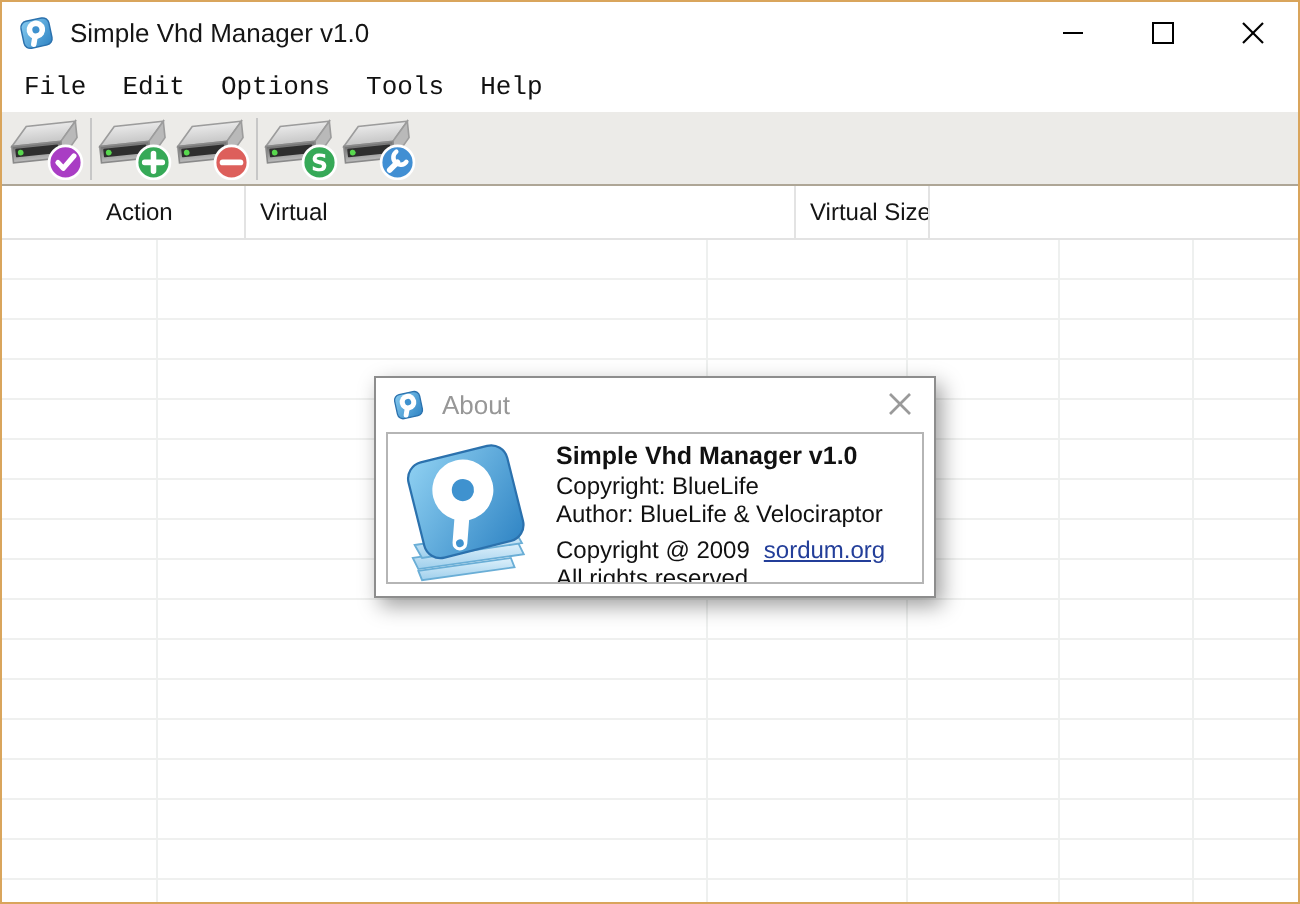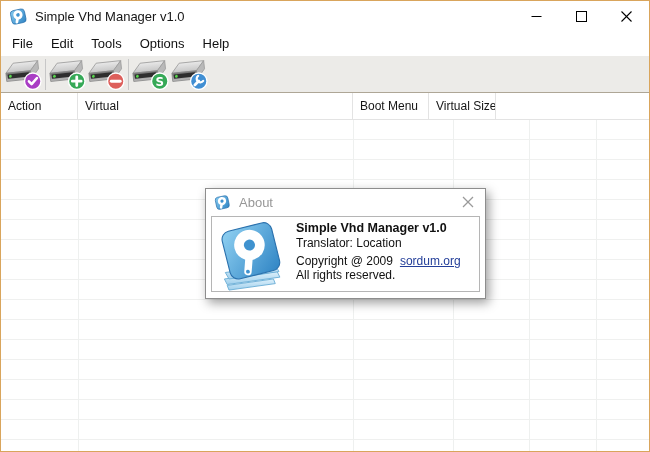--- a/index.html
+++ b/index.html
@@ -12,43 +12,43 @@
   }
 
   
   .titlebar{height:30px; display:flex; align-items:center; background:#fff; padding-left:8px;}
   .titlebar .app-icon{width:19px; height:19px; flex:0 0 auto;}
   .titlebar .title{margin-left:7px; font-size:13px; color:#151515;}
   .win-controls{margin-left:auto; display:flex; height:100%;}
   .win-btn{width:45px; height:100%; display:flex; align-items:center; justify-content:center; cursor:default;}
 
   
-  .menubar{height:25px; display:flex; align-items:center; background:#fff; padding-left:2px; font-size:13px; color:#111;}
+  .menubar{height:25px; display:flex; align-items:center; background:#fff; padding-left:2px; font-size:13px; color:#111;font-family:Liberation Mono, monospace;}
   .menu-item{padding:0 9px; height:100%; display:flex; align-items:center;}
 
   
   .toolbar{height:37px; background:#ecebe8; border-bottom:1px solid #aea696; display:flex; align-items:center; padding-left:3px;}
   .tb-btn{width:39px; height:33px; display:flex; align-items:center; justify-content:center;}
   .tb-sep{width:1px; height:31px; background:#c7c7c7; margin:0 2px;}
 
   
   .thead{display:flex; height:27px; background:#fff; border-bottom:1px solid #e3e3e3; font-size:12px; color:#151515;}
   .th{display:flex; align-items:center; padding-left:7px; border-right:1px solid #e3e3e3; overflow:hidden; white-space:nowrap;}
-  .th.c0{width:77px;} .th.c1{width:275px;} .th.c2{width:100px;} .th.c3{width:76px;} .th.c4{width:67px;}
+  .th.c0{width:77px;margin-left:45px;} .th.c1{width:275px;} .th.c2{width:100px;} .th.c3{width:76px;} .th.c4{width:67px;}
   .th.c5{flex:1; border-right:none;}
   .tbody{
     position:relative; height:332px;
     background:repeating-linear-gradient(to bottom,#fff 0 19px,#eff0ef 19px 20px);
   }
   .vline{position:absolute; top:0; bottom:0; width:1px; background:#eef0ef;}
   .vline.v0{left:77px;} .vline.v1{left:352px;} .vline.v2{left:452px;} .vline.v3{left:528px;} .vline.v4{left:595px;}
 
   
   .dialog{
-    position:absolute; left:204px; top:187px; width:281px; height:111px;
+    position:absolute; left:186px; top:187px; width:281px; height:111px;
     background:#fff; border:1px solid #8d8d8d; box-shadow:3px 4px 10px rgba(0,0,0,.38); z-index:10;
   }
   .dlg-title{height:26px; display:flex; align-items:center; padding:0 8px;}
   .dlg-title .dlg-icon{width:17px; height:17px;}
   .dlg-title .dlg-caption{margin-left:8px; font-size:13px; color:#979797;}
   .dlg-close{margin-left:auto; width:18px; height:18px; display:flex; align-items:center; justify-content:center;}
   .dlg-box{position:absolute; left:5px; right:5px; top:27px; bottom:6px; border:1px solid #b5b5b5; display:flex; overflow:hidden;}
   .dlg-art{width:84px; flex:0 0 auto; display:flex; align-items:center; justify-content:center;}
   .dlg-text{padding-top:3px; font-size:12px; line-height:14px; color:#111;}
   .dlg-text .app-name{font-weight:bold; font-size:12.5px; line-height:16px;}
@@ -92,22 +92,22 @@
           <line x1="0.5" y1="0.5" x2="10.5" y2="10.5" stroke="#000" stroke-width="1.1"></line>
           <line x1="10.5" y1="0.5" x2="0.5" y2="10.5" stroke="#000" stroke-width="1.1"></line>
         </svg>
       </div>
     </div>
   </div>
 
   <div class="menubar">
     <div class="menu-item">File</div>
     <div class="menu-item">Edit</div>
+    <div class="menu-item">Options</div>
     <div class="menu-item">Tools</div>
-    <div class="menu-item">Options</div>
     <div class="menu-item">Help</div>
   </div>
 
   <div class="toolbar">
     <svg style="width:0;height:0;position:absolute">
       <defs>
         <linearGradient id="topGrad" x1="0" y1="0" x2="0" y2="1">
           <stop offset="0" stop-color="#e9e9e9"></stop>
             <stop offset="1" stop-color="#c6c6c6"></stop>
         </linearGradient>
@@ -184,21 +184,20 @@
         <circle cx="27" cy="22.5" r="8" fill="#418fd3" stroke="#fff" stroke-width="1.3"></circle>
         <line x1="23.2" y1="26.2" x2="27" y2="22.4" stroke="#fff" stroke-width="2.7" stroke-linecap="round"></line>
         <path d="M26.4 17.3 a3.5 3.5 0 1 0 4.9 4.9" stroke="#fff" stroke-width="2.2" fill="none" stroke-linecap="round"></path>
       </svg>
     </div>
   </div>
 
   <div class="thead">
     <div class="th c0">Action</div>
     <div class="th c1">Virtual</div>
-    <div class="th c3">Boot Menu</div>
     <div class="th c4">Virtual Size</div>
     <div class="th c5"></div>
   </div>
 
   <div class="tbody">
     <div class="vline v0"></div>
     <div class="vline v1"></div>
     <div class="vline v2"></div>
     <div class="vline v3"></div>
     <div class="vline v4"></div>
@@ -250,20 +249,21 @@
             <rect x="8" y="10" width="55" height="53" rx="9" fill="url(#bg1)" stroke="#2b71ad" stroke-width="1.2"></rect>
             <circle cx="35.5" cy="30" r="16.5" fill="#fff"></circle>
             <circle cx="35.5" cy="30" r="6" fill="#3f92cf"></circle>
             <path d="M31.5 44 L27 57.5" stroke="#fff" stroke-width="8" stroke-linecap="round"></path>
             <circle cx="27" cy="57.5" r="2.1" fill="#3f92cf"></circle>
           </g>
         </svg>
       </div>
       <div class="dlg-text">
         <div class="app-name">Simple Vhd Manager v1.0</div>
-        <div>Translator: Location</div>
+        <div>Copyright: BlueLife</div>
+        <div>Author: BlueLife &amp; Velociraptor</div>
         <div class="copy-row"><span>Copyright @ 2009</span><a class="link" href="#">sordum.org</a></div>
         <div>All rights reserved.</div>
       </div>
     </div>
   </div>
 
 </div>
 
 </body></html>

